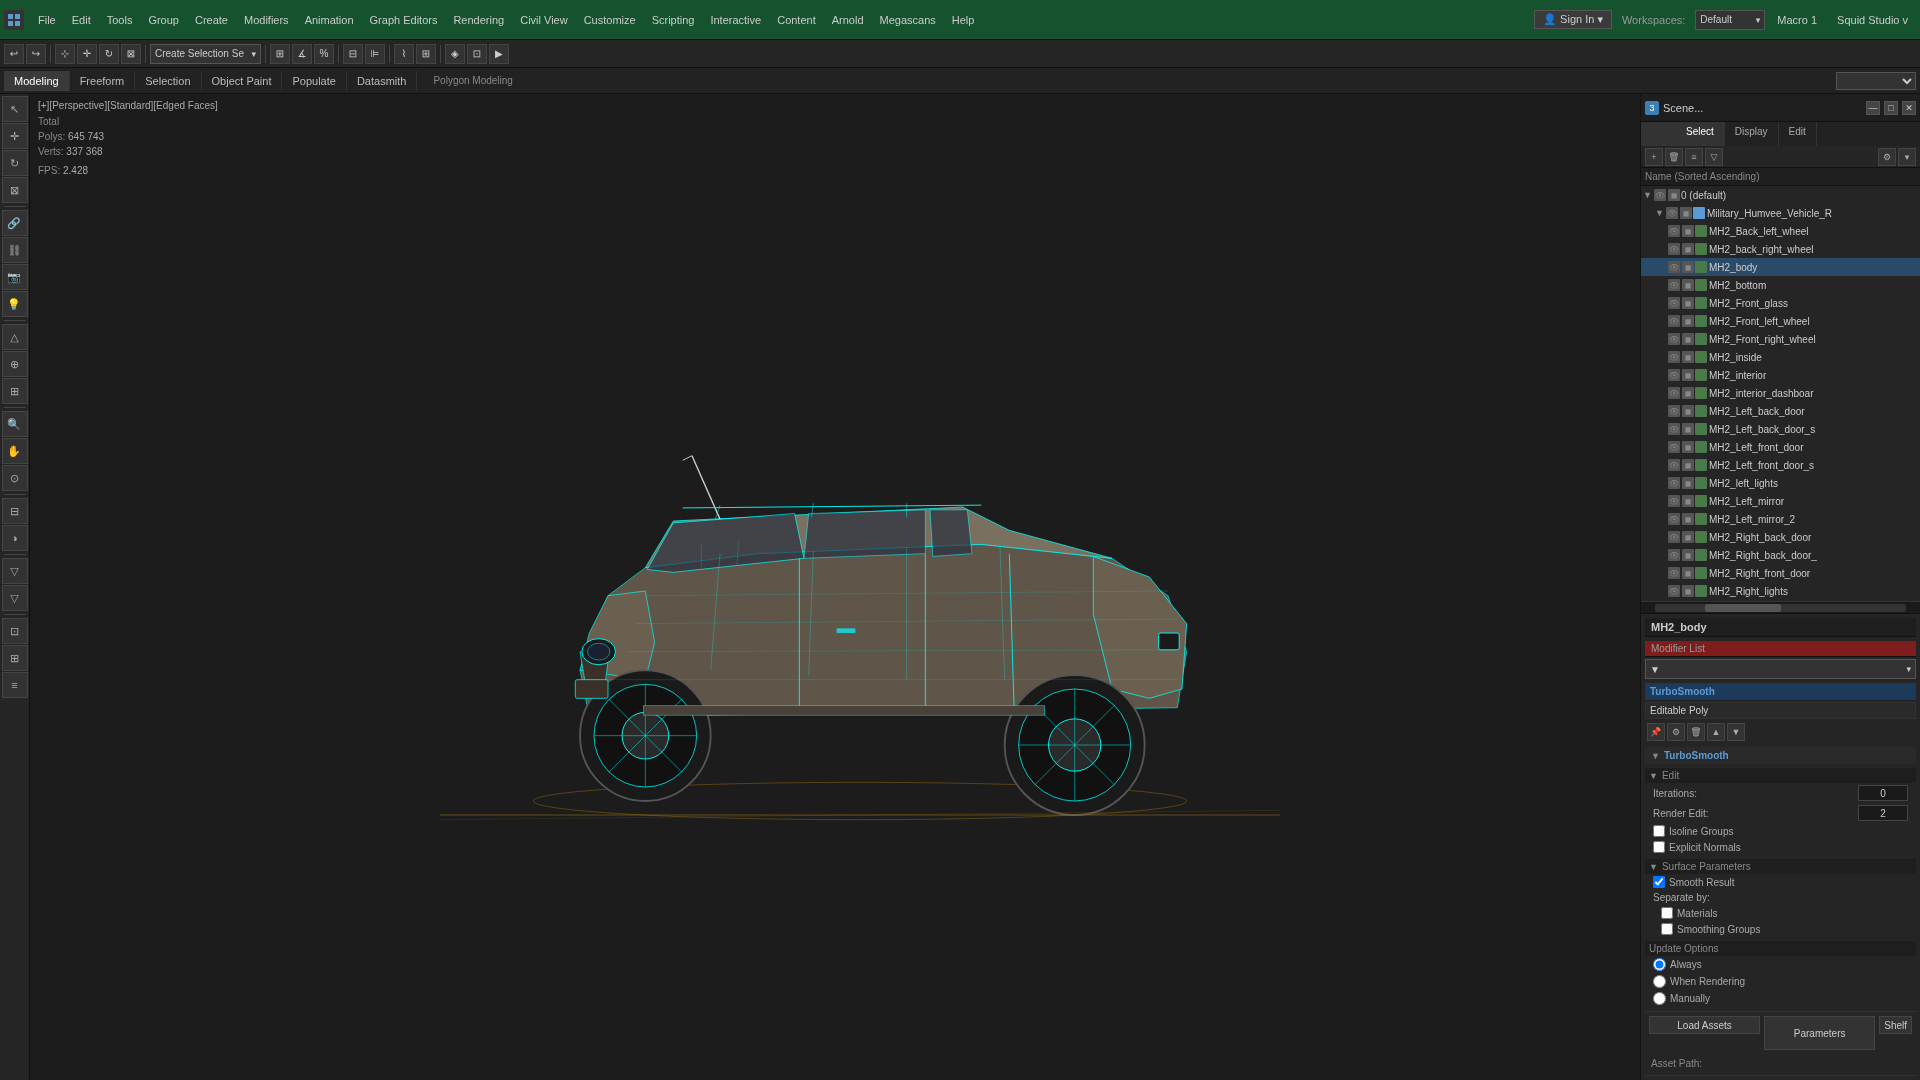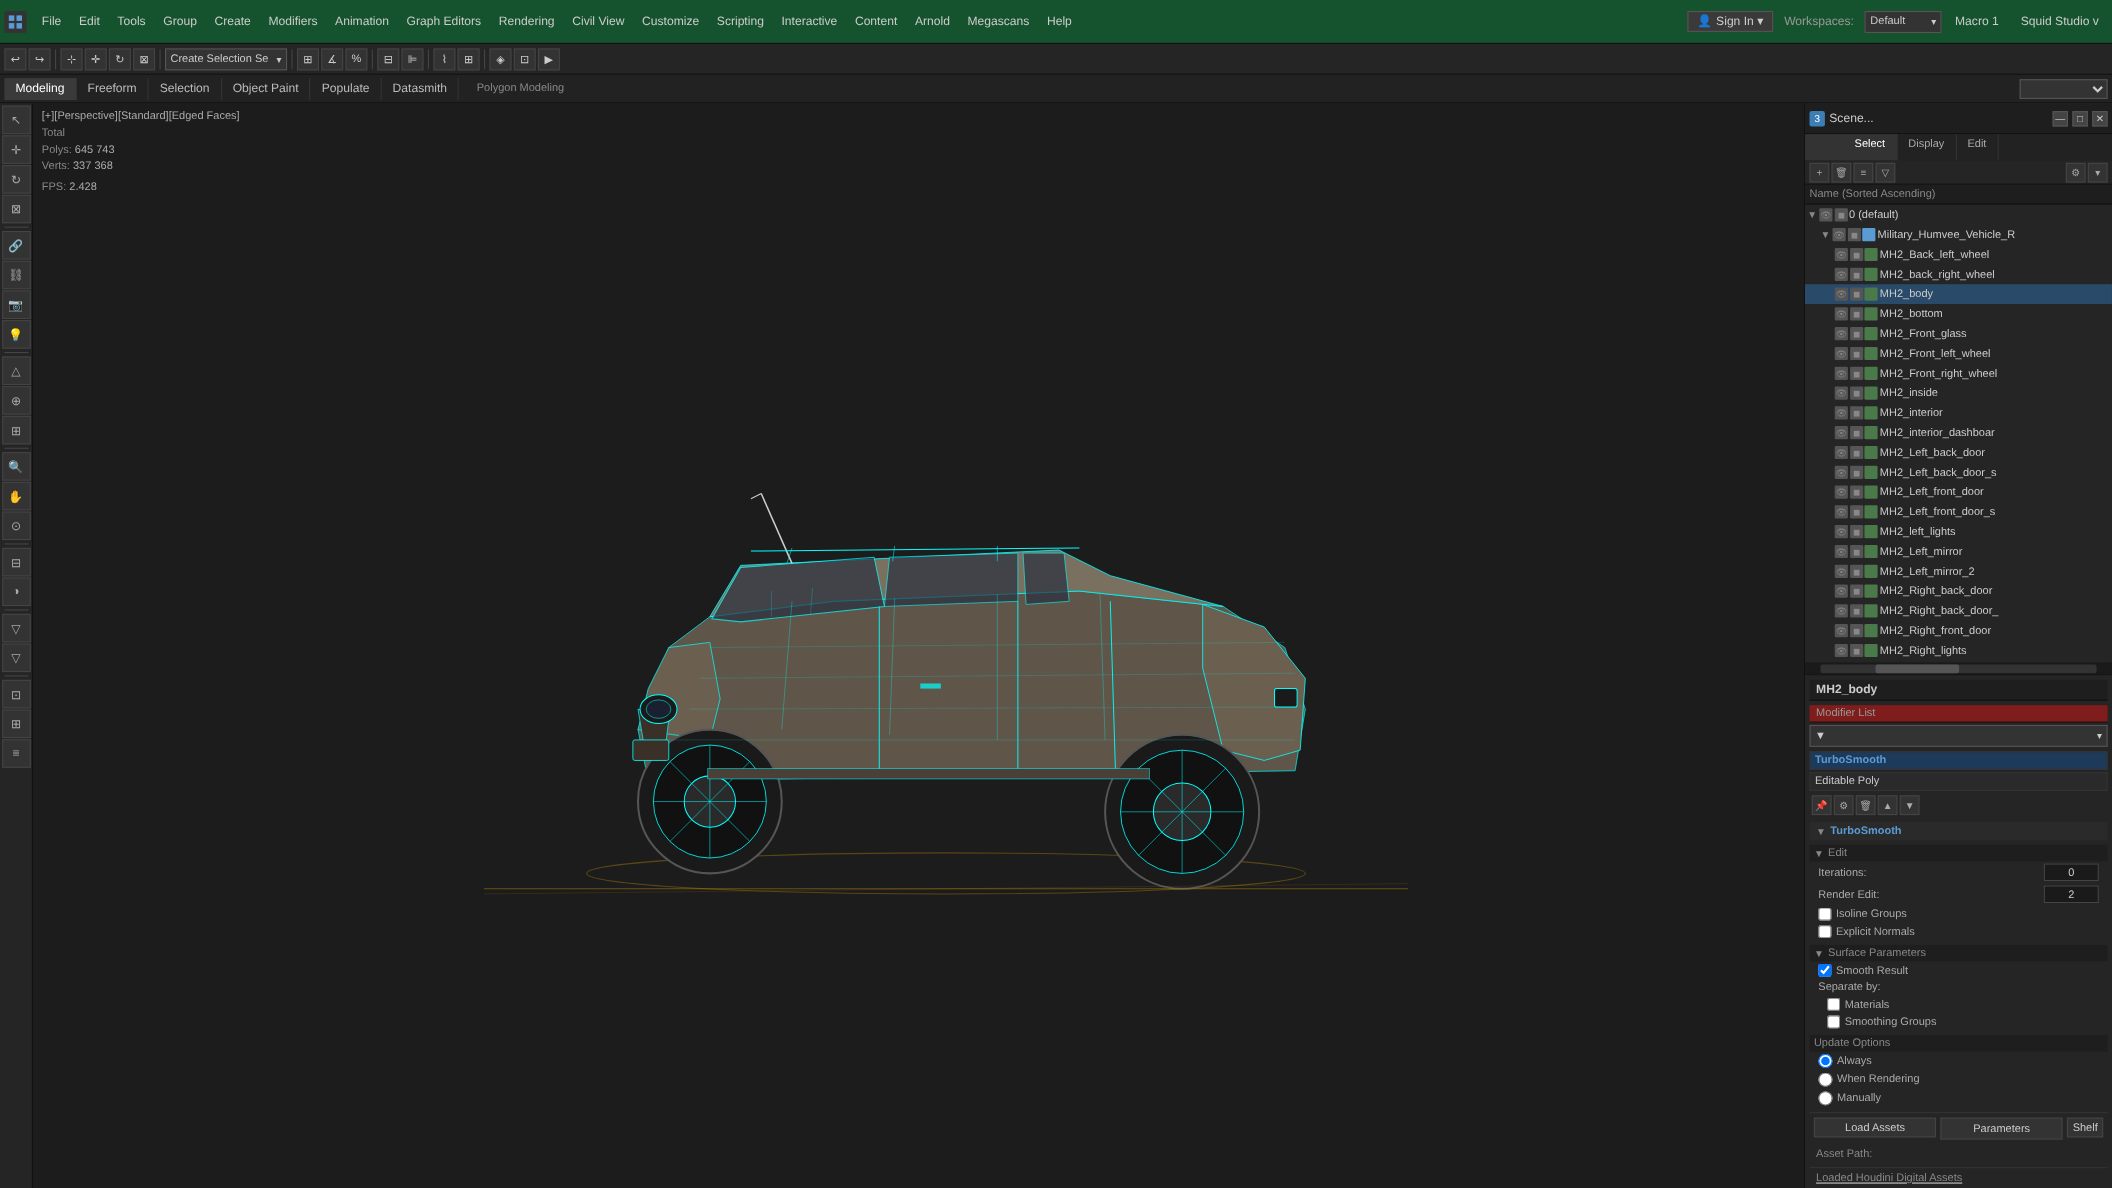--- a/index.html
+++ b/index.html
@@ -580,21 +580,21 @@
             <span class="rb-label">When Rendering</span>
           </div>
           <div class="radio-row">
             <input type="radio" name="update" style="">
             <span class="rb-label">Manually</span>
           </div>
         </div>
 
         <div style="display:flex;gap:4px;padding:4px;border-top:1px solid #333;margin-top:4px;">
           <button class="toolbar-btn" style="font-size:10px;height:18px;padding:0 4px;flex:1;">Load Assets</button>
-          <button class="toolbar-btn" style="font-size:10px;height:20px;padding:0 4px;flex:1;">Parameters</button>
+          <button class="toolbar-btn" style="font-size:10px;height:34px;padding:0 4px;flex:1;">Parameters</button>
           <button class="toolbar-btn" style="font-size:10px;height:18px;padding:0 4px;">Shelf</button>
         </div>
 
         <div style="padding:4px 6px;">
           <div class="fr-label">Asset Path:</div>
         </div>
 
         <div style="padding:4px 6px;border-top:1px solid #333;text-decoration:underline;">
           <div class="fr-label">Loaded Houdini Digital Assets</div>
         </div>

